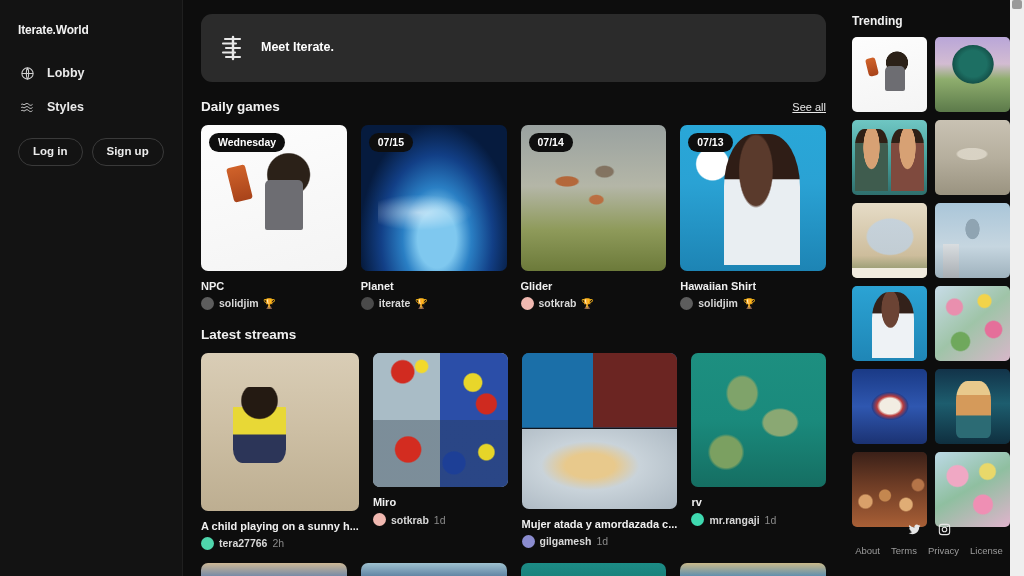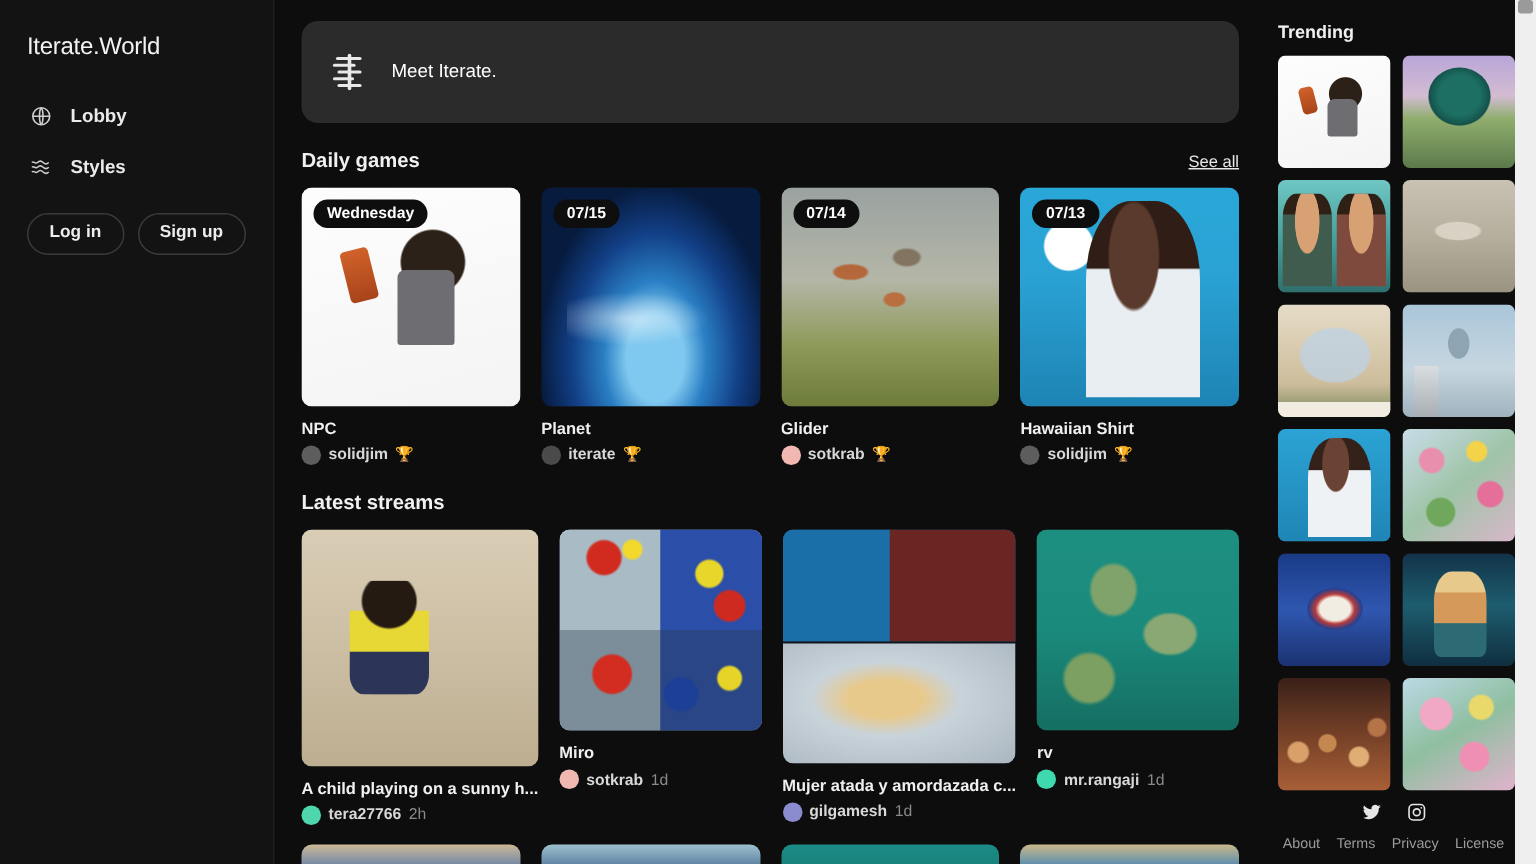--- a/index.html
+++ b/index.html
@@ -19,22 +19,22 @@
   
   .sidebar {
     width: 183px;
     flex: 0 0 183px;
     background: #131313;
     border-right: 1px solid #1f1f1f;
     padding: 18px 16px 0 16px;
   }
   .brand {
     color: #f2f2f2;
-    font-size: 16px;
-    font-weight: normal;
+    font-size: 12px;
+    font-weight: bold;
     letter-spacing: -0.2px;
     margin: 5px 0 22px 2px;
   }
   .nav-item {
     display: flex;
     align-items: center;
     gap: 11px;
     height: 28px;
     margin-bottom: 6px;
     padding-left: 3px;
@@ -90,21 +90,21 @@
   }
   .promo-logo {
     width: 28px; height: 30px;
     flex: 0 0 28px;
     display: flex; align-items: center; justify-content: center;
   }
   .promo-text { flex: 1 1 auto; min-width: 0; }
   .promo-title {
     color: #ffffff;
     font-size: 12.5px;
-    font-weight: normal;
+    font-weight: bold;
     margin-bottom: 3px;
   }
   .promo-sub {
     color: #c9c9c9;
     font-size: 11.5px;
   }
   .promo-btn {
     background: #f2f2f2;
     color: #111;
     border: none;
@@ -215,21 +215,21 @@
     padding-top: 100%;
     border-radius: 5px;
     overflow: hidden;
     background: #1a1a1a;
     cursor: pointer;
   }
   .tr-cell > .art { position: absolute; inset: 0; }
 
   .tr-footer {
     position: absolute;
-    left: 0; right: 10px; bottom: 8px;
+    left: 0; right: 10px; bottom: 20px;
     text-align: right;
   }
   .social {
     display: flex;
     justify-content: center;
     gap: 17px;
     margin-bottom: 9px;
   }
   .social span {
     color: #e6e6e6;

